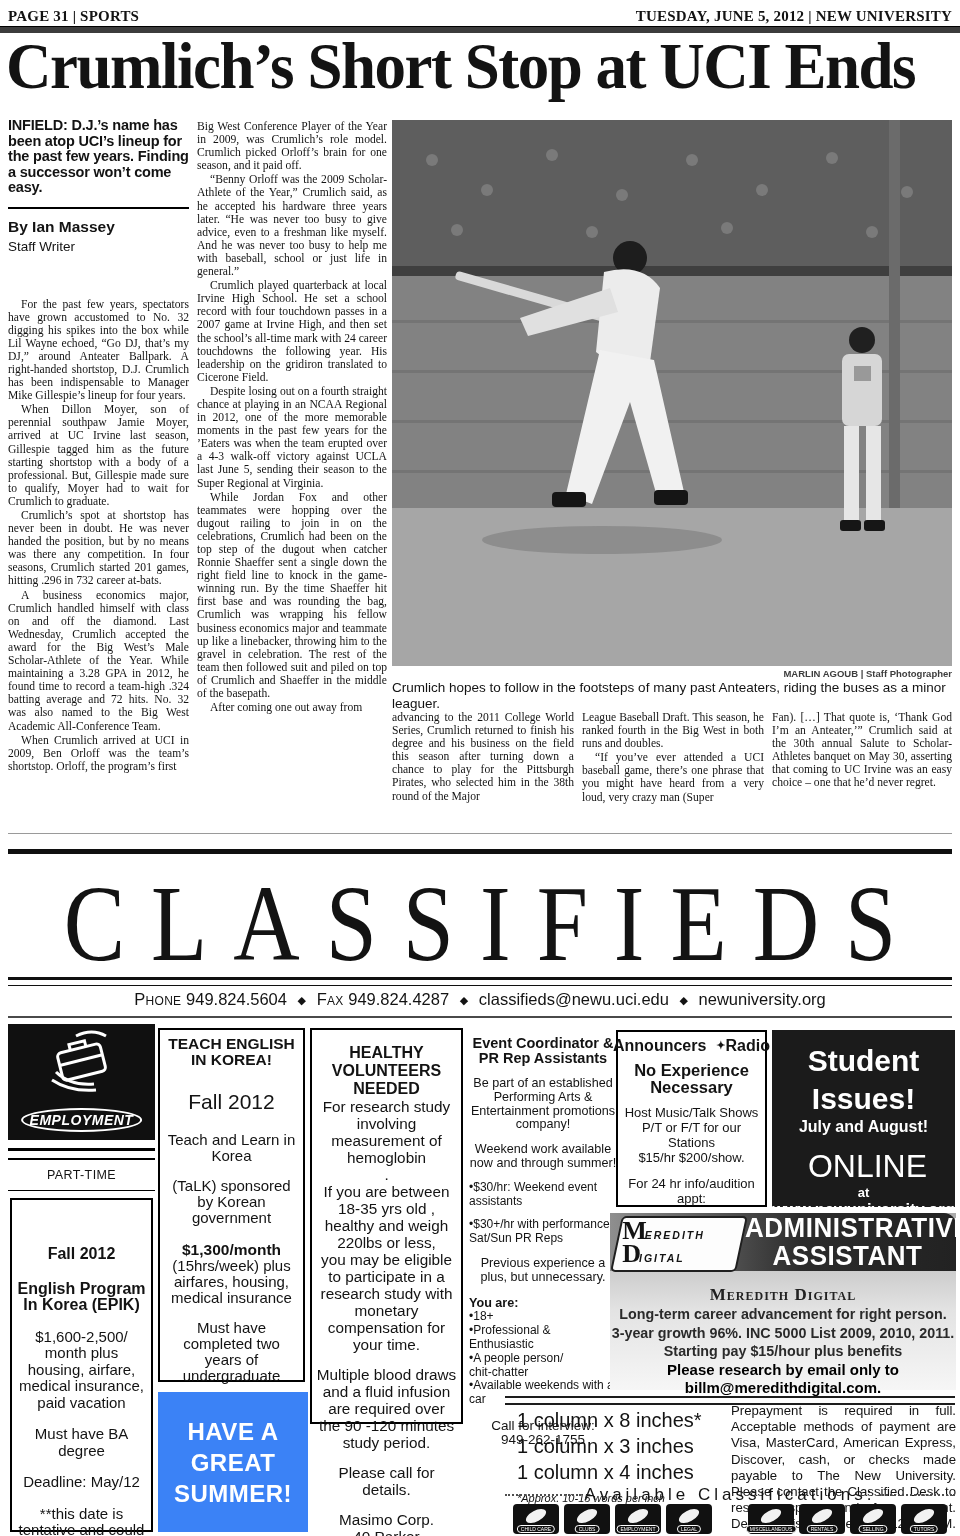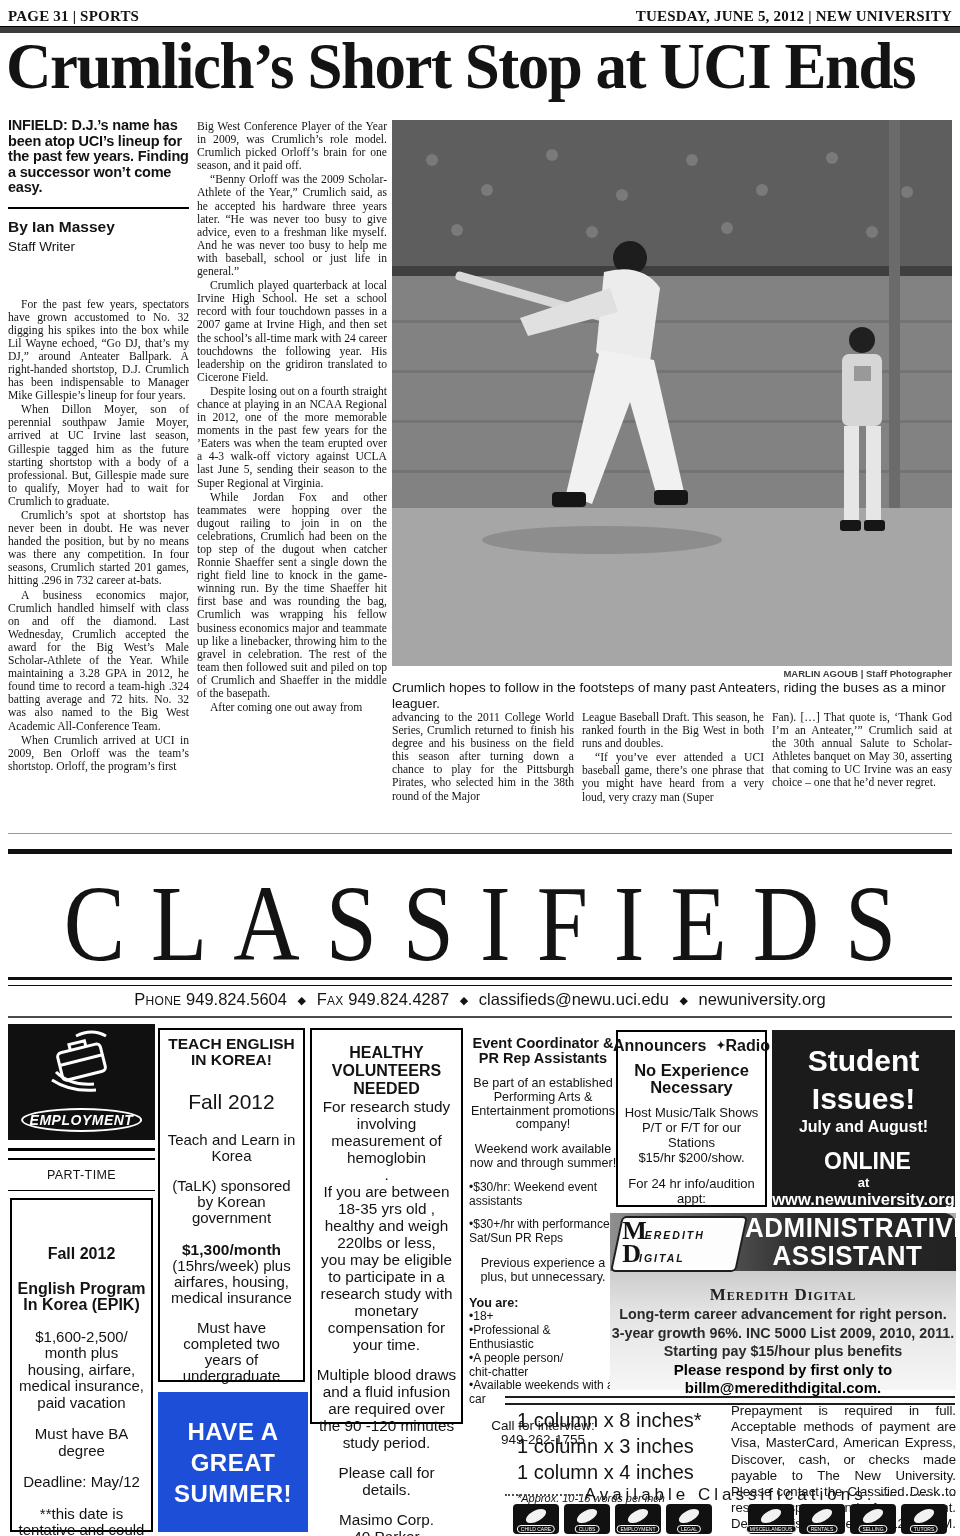--- a/index.html
+++ b/index.html
@@ -68,21 +68,21 @@
   .epik .s{font-weight:bold;font-size:16px;line-height:16px;margin-bottom:16px;}
   .epik .b{margin-bottom:15px;}
 
   .talk{top:1028px;left:158px;width:147px;height:354px;padding:6px 3px 0 3px;text-align:center;
         font:15px/16px "Liberation Sans",sans-serif;}
   .talk .h{font-weight:bold;font-size:15.5px;line-height:16px;}
   .talk .t{font-size:21px;margin:26px 0 22px 0;}
   .talk .b{margin-bottom:14px;}
   .talk .pay{font-weight:bold;font-size:15.5px;margin-top:16px;}
 
-  .havebox{top:1392px;left:158px;width:150px;height:140px;background:#1d4ed8;color:#fff;
+  .havebox{top:1392px;left:158px;width:150px;height:140px;background:#3b82f6;color:#fff;
            display:flex;flex-direction:column;justify-content:center;align-items:center;
            font:bold 24px/31px "Liberation Sans",sans-serif;letter-spacing:.5px;text-align:right;}
 
   .healthy{top:1028px;left:310px;width:153px;height:396px;padding:14px 4px 0 4px;text-align:center;
            font:15.3px/17px "Liberation Sans",sans-serif;}
   .healthy .h{font-weight:bold;font-size:16px;line-height:18px;}
   .healthy .b{margin-top:13px;}
 
   .event{top:1036px;left:469px;width:148px;text-align:center;font:12.6px/13.8px "Liberation Sans",sans-serif;}
   .event .h{font-weight:bold;font-size:14.5px;line-height:15px;}
@@ -98,21 +98,21 @@
   .radio .hrow .dia{font-size:11px;margin-left:6px;margin-right:auto;padding-left:4px;align-self:center;}
   .radio .t{font-weight:bold;font-size:16.5px;line-height:16.5px;margin:9px 0 10px 0;}
   .radio .city{font-weight:bold;font-size:14px;margin-top:10px;}
   .radio .l4{margin-top:11px;}
 
   .sumiss{top:1030px;left:772px;width:183px;height:177px;background:#1b1b1b;color:#fff;text-align:center;
           font-family:"Liberation Sans",sans-serif;}
   .sumiss .l1{font-weight:bold;font-size:30px;margin-top:14px;}
   .sumiss .l2{font-weight:bold;font-size:30px;margin-top:4px;}
   .sumiss .l3{font-weight:bold;font-size:16px;margin-top:2px;}
-  .sumiss .l4{font-weight:bold;font-size:23px;margin-top:12px;margin-left:8px;}
+  .sumiss .l4{font-weight:normal;font-size:32px;margin-top:12px;margin-left:8px;}
   .sumiss .l5{font-weight:bold;font-size:13px;}
   .sumiss .l6{font-weight:bold;font-size:16.5px;}
 
   .meredith{top:1213px;left:610px;width:346px;height:177px;
             background:linear-gradient(180deg,#ababab 0%,#e3e3e3 55%,#f6f6f6 100%);}
   .m-head{position:relative;height:58px;background:linear-gradient(90deg,#8f8f8f,#2c2c2c 55%,#222);
           border-radius:0 12px 0 0;}
   .m-logo{position:absolute;left:6px;top:3px;width:122px;height:52px;background:#fdfdfd;border:2px solid #1f1f1f;
           border-radius:5px;transform:skewX(-12deg);overflow:hidden;}
   .m-logo .inner{transform:skewX(12deg);padding:2px 4px;font-family:"Liberation Serif",serif;}
@@ -368,21 +368,21 @@
       <div class="m-title">
         <div>ADMINISTRATIVE</div>
         <div>ASSISTANT</div>
       </div>
     </div>
     <div class="m-body">
       <div class="m-brand">Meredith Digital</div>
       <div class="m-line">Long-term career advancement for right person.</div>
       <div class="m-line">3-year growth 96%. INC 5000 List 2009, 2010, 2011.</div>
       <div class="m-line">Starting pay $15/hour plus benefits</div>
-      <div class="m-strong">Please respond by first only to</div>
+      <div class="m-strong">Please research by email only to</div>
       <div class="m-strong">billm@meredithdigital.com.</div>
     </div>
   </div>
 
   <div class="abs dblrule"></div>
   <div class="abs ads pricing">
     <div>1 column x 8 inches*</div>
     <div>1 column x 3 inches</div>
     <div>1 column x 4 inches</div>
     <div class="note">*Approx. 10-15 words per inch</div>

